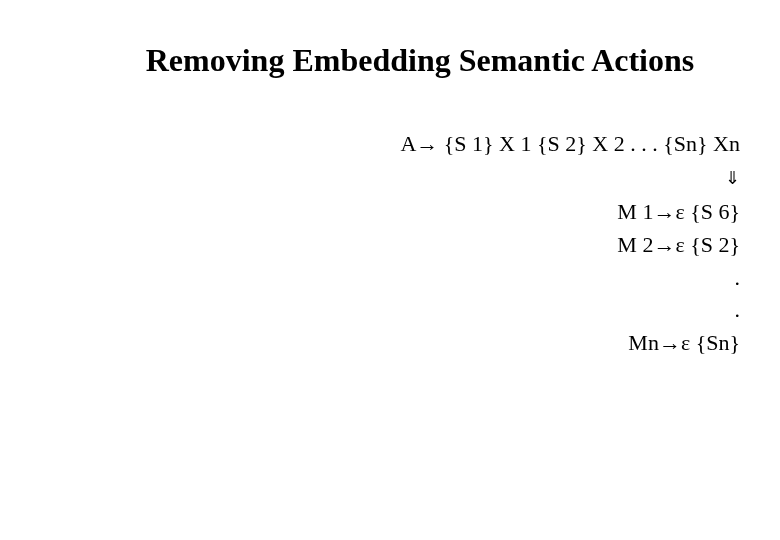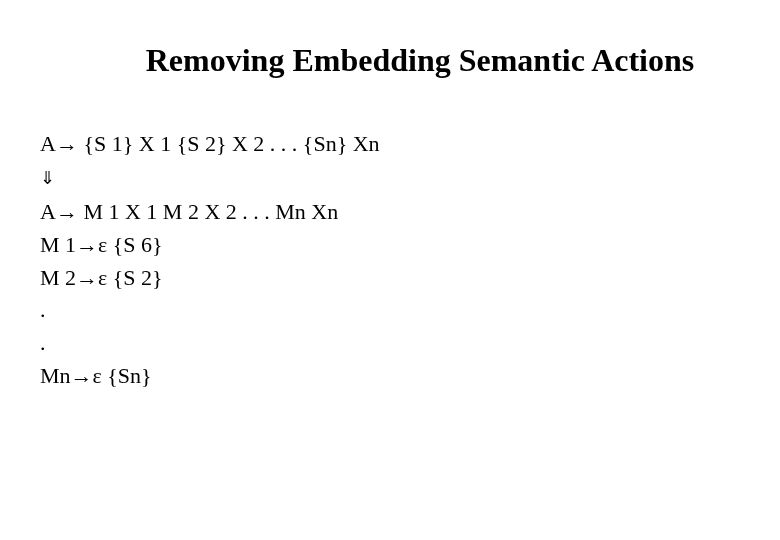--- a/index.html
+++ b/index.html
@@ -25,34 +25,34 @@
       text-align: center;
       margin: 0 0 50px 0;
       padding-left: 60px;
     }
     .content {
       font-size: 22px;
       line-height: 1.4;
     }
     .line {
       margin: 2px 0;
+      text-align: right;
     }
     .arrow-down {
       font-size: 18px;
       margin: 6px 0;
     }
   </style>
 </head>
 <body>
 
 <div class="slide">
   <h1 class="title">Removing Embedding Semantic Actions</h1>
   <div class="content">
     <div class="line">A→ {S 1} X 1 {S 2} X 2 . . . {Sn} Xn</div>
     <div class="line arrow-down">⇓</div>
-    <div class="line">A→ M 1 X 1 M 2 X 2 . . . Mn Xn</div>
     <div class="line">M 1→ε {S 6}</div>
     <div class="line">M 2→ε {S 2}</div>
     <div class="line">.</div>
     <div class="line">.</div>
     <div class="line">Mn→ε {Sn}</div>
   </div>
 </div>
 
 </body></html>

